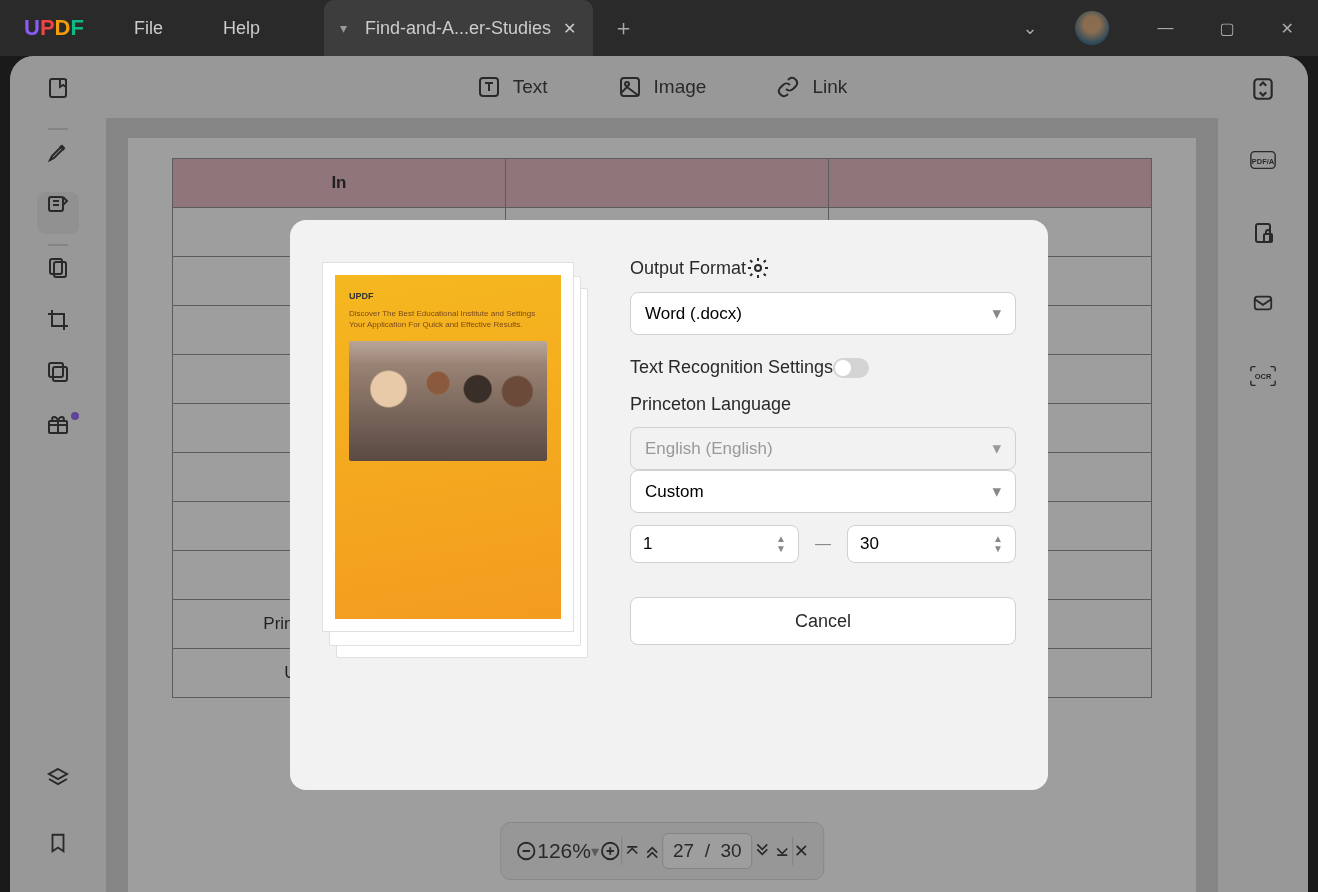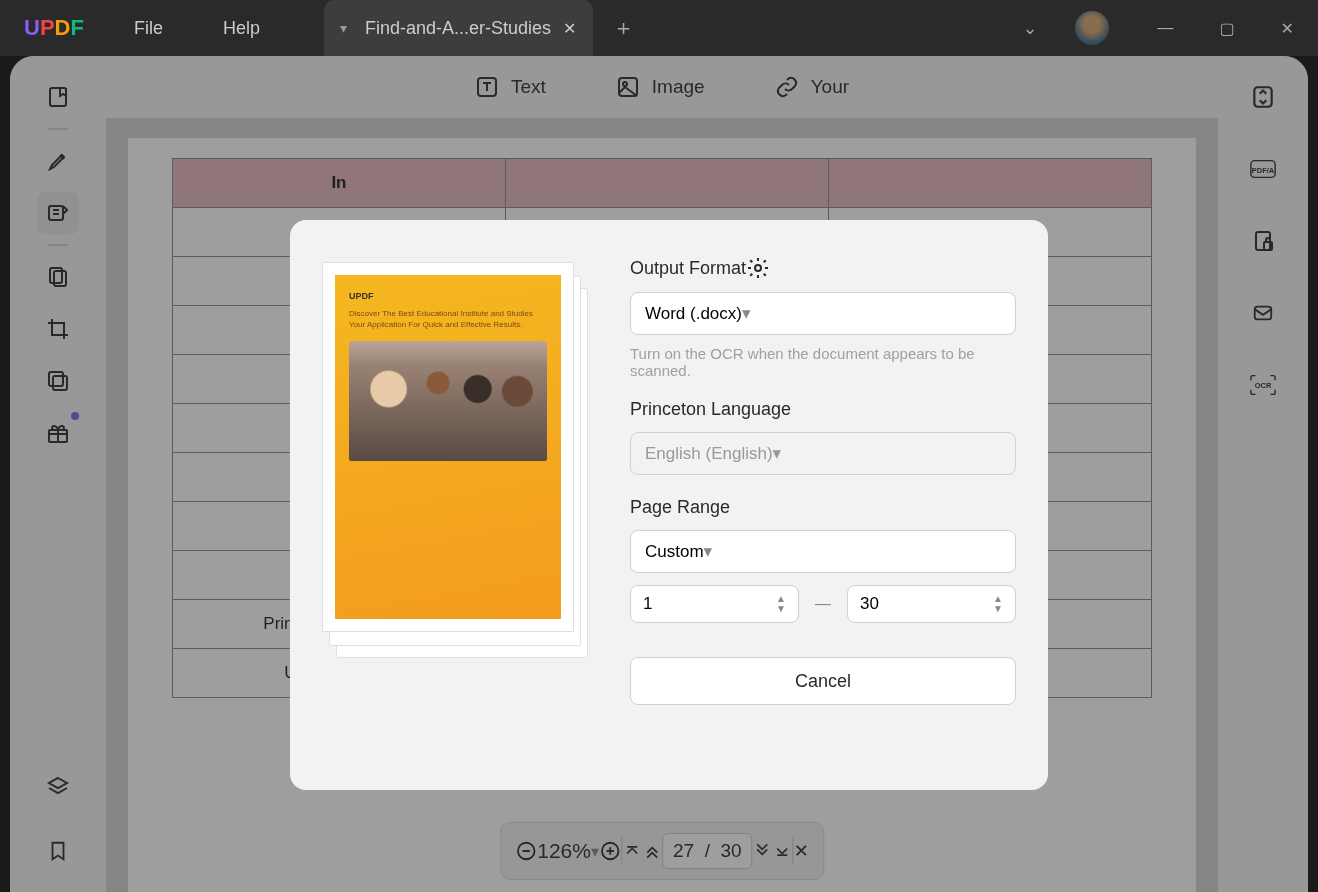--- a/index.html
+++ b/index.html
@@ -76,21 +76,21 @@
     width: 90px;
     padding-top: 20px;
     display: flex;
     flex-direction: column;
     align-items: center;
     gap: 30px;
   }
   .tool-btn {
     width: 42px; height: 42px;
     display: flex;
-    align-items: center;
+    align-items: flex-start;
     justify-content: center;
     border-radius: 8px;
     cursor: pointer;
     color: #2a2a2a;
     position: relative;
   }
   .tool-btn.active { background: #e8e8e8; }
   .divider-short { width: 20px; height: 2px; background: #d0d0d0; }
   .gift-dot { position:absolute; top:0; right:0; width:8px;height:8px;background:#8b5cf6;border-radius:50%;}
   .vbar-bottom { position: absolute; bottom: 20px; display:flex; flex-direction:column; gap:22px; align-items:center; }
@@ -211,21 +211,21 @@
      radial-gradient(circle at 45% 35%, #8b5a3c 8%, transparent 9%),
      radial-gradient(circle at 65% 40%, #3a2f28 9%, transparent 10%),
      radial-gradient(circle at 85% 42%, #6b4a3a 8%, transparent 9%),
      linear-gradient(#a89080, #5a4a42);
      border-radius: 2px;
   }
   .form-side { flex:1; display:flex; flex-direction:column; }
   .sect-label { font-size:18px; color:#2a2a2a; margin-bottom:12px; display:flex; justify-content:flex-start; align-items:center;}
   .select-box {
     background:#fff; border:1px solid #d0d0d0; border-radius:8px;
-    padding: 10px 14px; font-size:17px; display:flex; justify-content:flex-start; align-items:center;
+    padding: 10px 14px; font-size:17px; display:flex; justify-content:space-between; align-items:center;
     cursor:pointer;
   }
   .select-box.disabled { background:#f2f2f2; color:#999; }
   .toggle {
     width:36px; height:20px; background:#d4d4d4; border-radius:20px; position:relative; cursor:pointer;
   }
   .toggle::after { content:""; position:absolute; left:2px; top:2px; width:16px;height:16px;background:#fff;border-radius:50%;}
   .helper-txt { color:#a0a0a0; font-size:15px; margin:10px 0 16px; }
   .row-range { display:flex; align-items:center; gap:16px; margin-top:12px;}
   .num-box { flex:1; background:#fff; border:1px solid #d0d0d0; border-radius:8px; padding:8px 12px; display:flex; justify-content:space-between; align-items:center; font-size:17px;}
@@ -355,21 +355,21 @@
             <circle cx="9" cy="9" r="2"></circle>
             <path d="M3 18l6-6 12 9"></path>
           </svg>
         <span>Image</span>
       </div>
       <div class="edit-btn">
         <svg width="24" height="24" viewBox="0 0 24 24" fill="none" stroke="#2a2a2a" stroke-width="2">
             <path d="M10 14a5 5 0 0 0 7 0l3-3a5 5 0 0 0-7-7l-1 1"></path>
             <path d="M14 10a5 5 0 0 0-7 0l-3 3a5 5 0 0 0 7 7l1-1"></path>
           </svg>
-        <span>Your</span>
+        <span>Link</span>
       </div>
     </div>
 
     <div class="doc-bg">
       <div class="doc-page">
         <table class="tbl">
           <tbody>
               <tr>
             <th style="width:34%">In</th>
             <th style="width:33%"></th>
@@ -516,54 +516,54 @@
 
   <div class="overlay"></div>
 
   <div class="dialog">
     <div class="preview-stack">
       <div class="page-behind p3"></div>
       <div class="page-behind p2"></div>
       <div class="preview-page">
         <div class="pv-inner">
           <div class="pv-logo">UPDF</div>
-          <div class="pv-sub">Discover The Best Educational Institute and Studies Your Application For Quick and Effective Results.</div>
+          <div class="pv-sub">Discover The Best Educational Institute and Settings Your Application For Quick and Effective Results.</div>
           <div class="pv-img"></div>
         </div>
       </div>
     </div>
 
     <div class="form-side">
       <div class="sect-label">
         <span>Output Format</span>
         <span>
           <svg width="24" height="24" viewBox="0 0 24 24" fill="none" stroke="#2a2a2a" stroke-width="2">
               <circle cx="12" cy="12" r="3"></circle>
               <path d="M12 2v3M12 19v3M4.2 4.2l2.1 2.1M17.7 17.7l2.1 2.1M2 12h3M19 12h3M4.2 19.8l2.1-2.1M17.7 6.3l2.1-2.1"></path>
             </svg>
         </span>
       </div>
       <div class="select-box">
         <span>Word (.docx)</span>
         <span style="color:#888;">▾</span>
       </div>
 
-      <div class="helper-txt">Turn on the OCR when the document appears to be scanned.</div>
+      <div class="sect-label" style="margin-top:22px;">
+        <span>Text Recognition Settings</span>
+        <div class="toggle"></div>
+      </div>
 
       <div class="sect-label" style="margin-top:4px;">
         <span>Princeton Language</span>
       </div>
       <div class="select-box disabled">
         <span>English (English)</span>
         <span>▾</span>
       </div>
 
-      <div class="sect-label" style="margin-top:22px;">
-        <span>Page Range</span>
-      </div>
       <div class="select-box">
         <span>Custom</span>
         <span style="color:#888;">▾</span>
       </div>
 
       <div class="row-range">
         <div class="num-box">
           <span>1</span>
           <div class="steppers">
               <span>▲</span>

